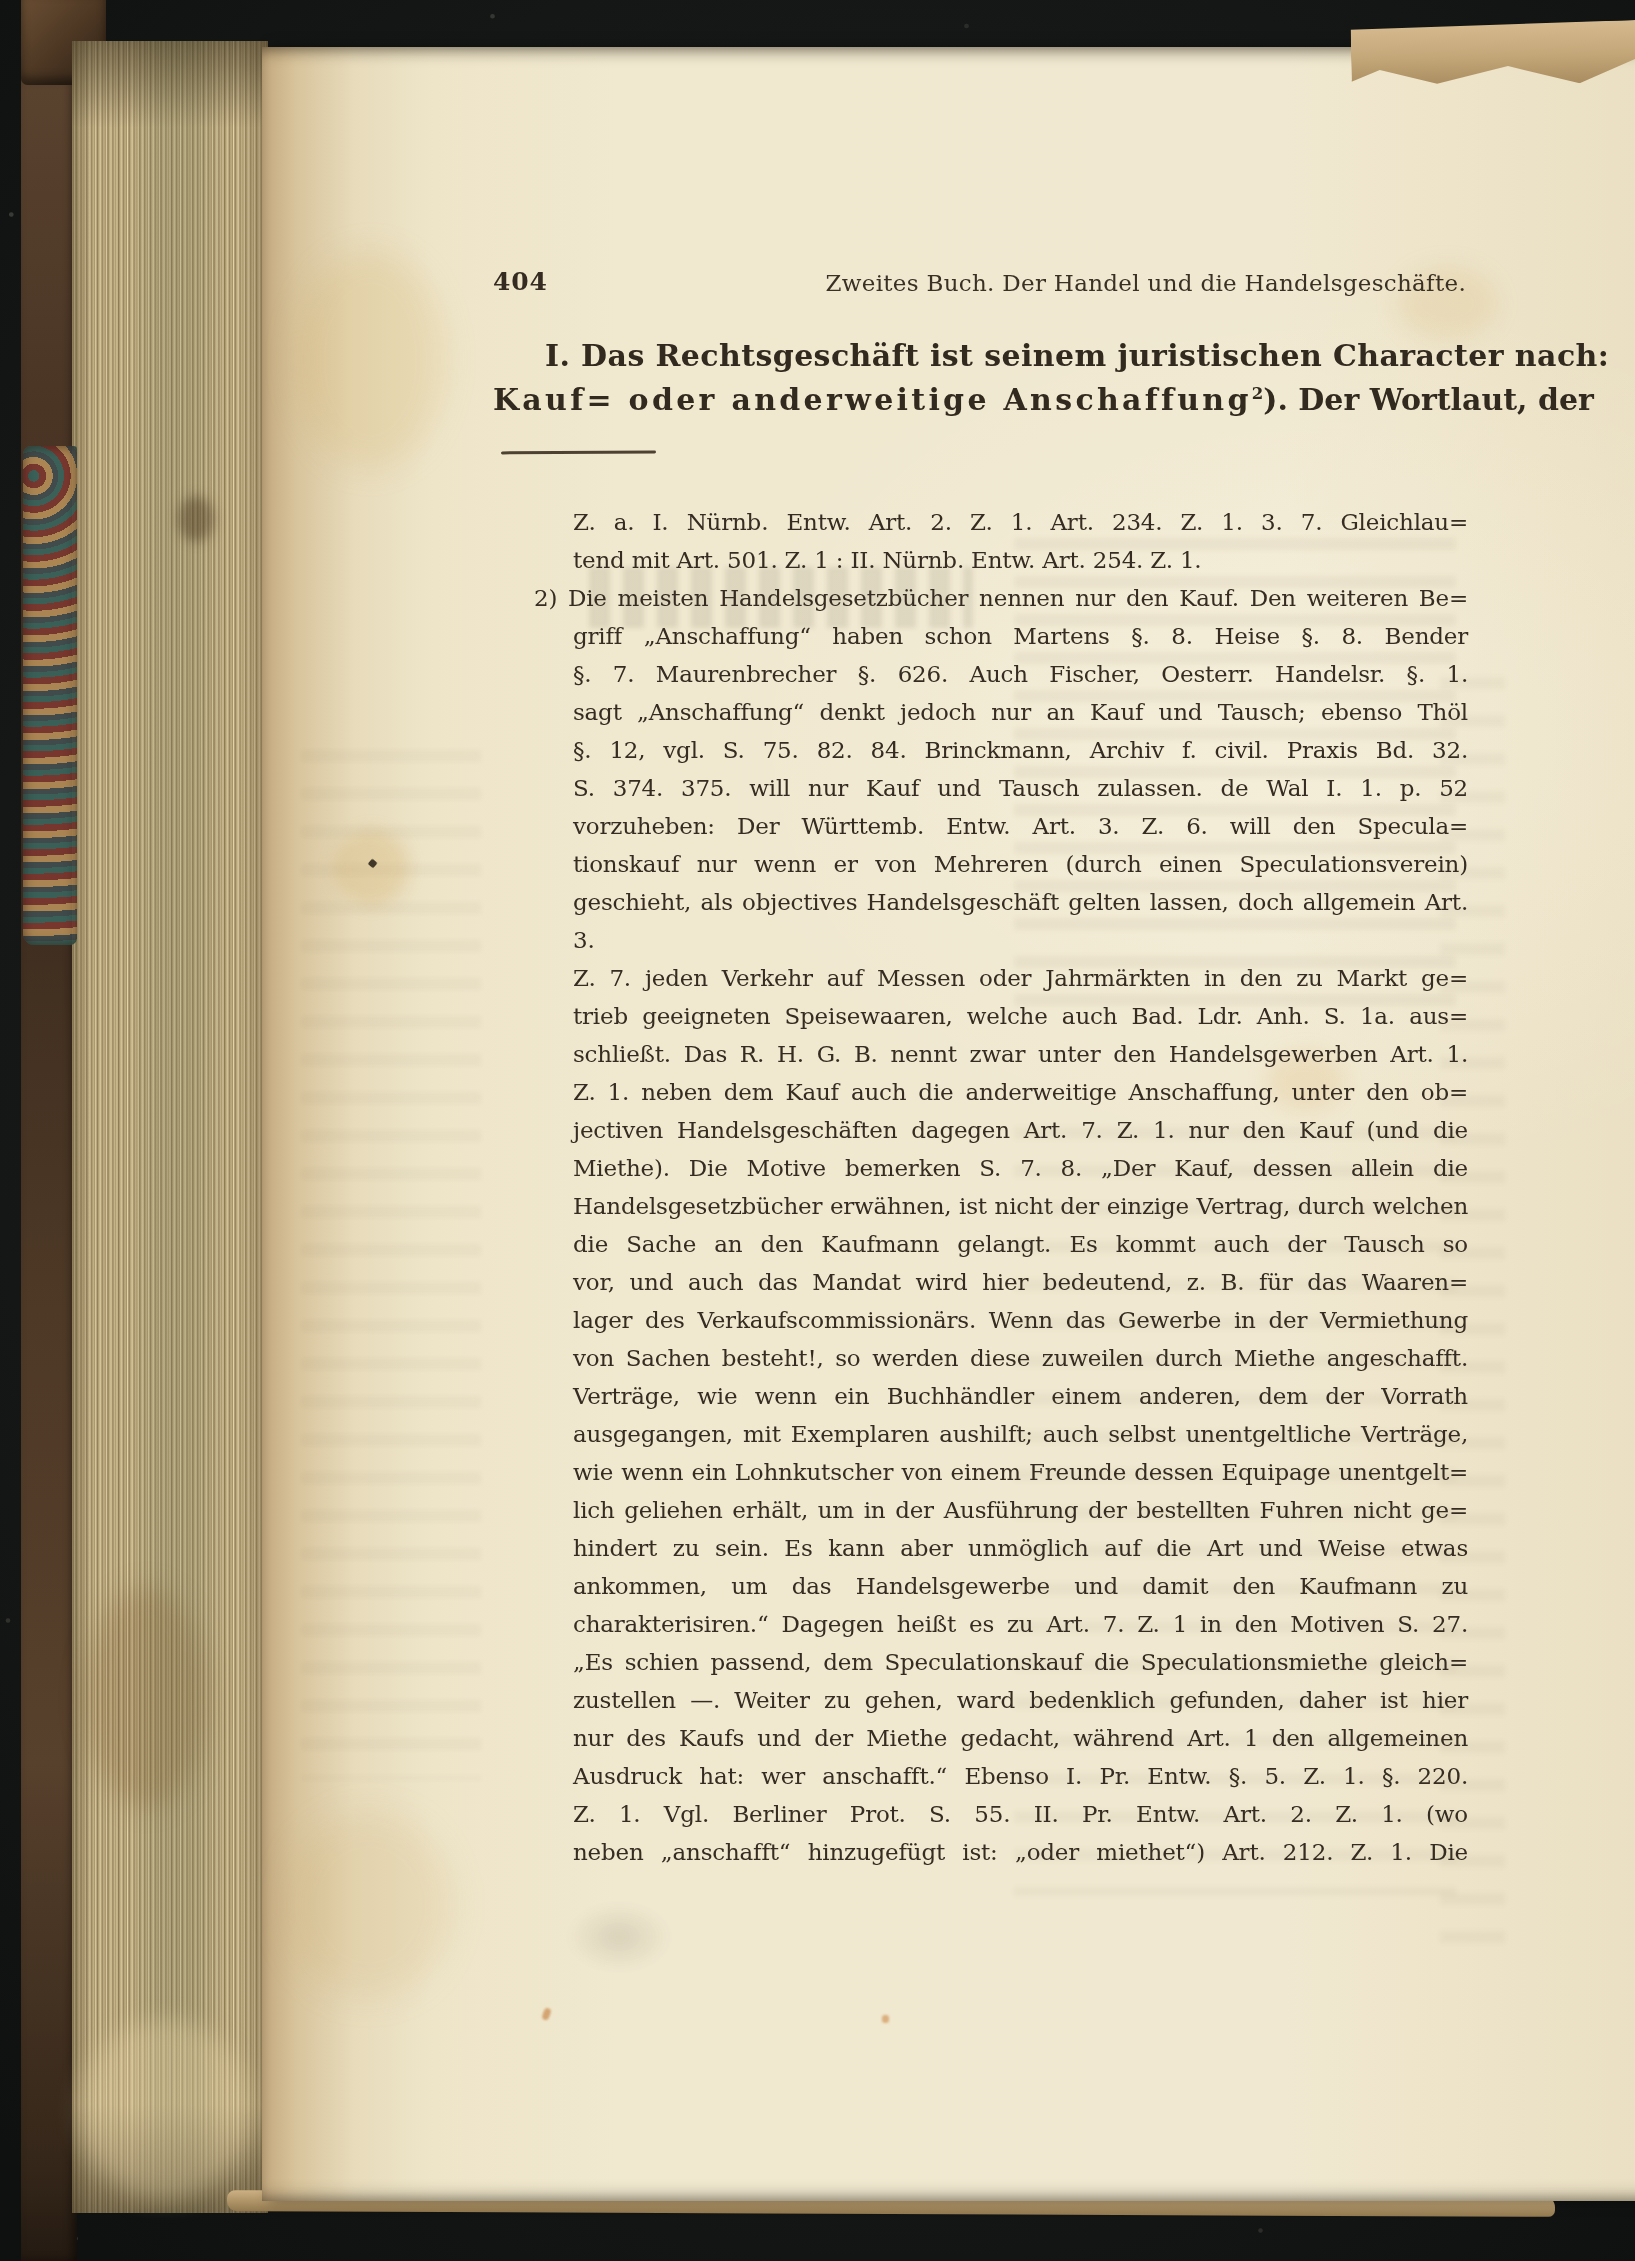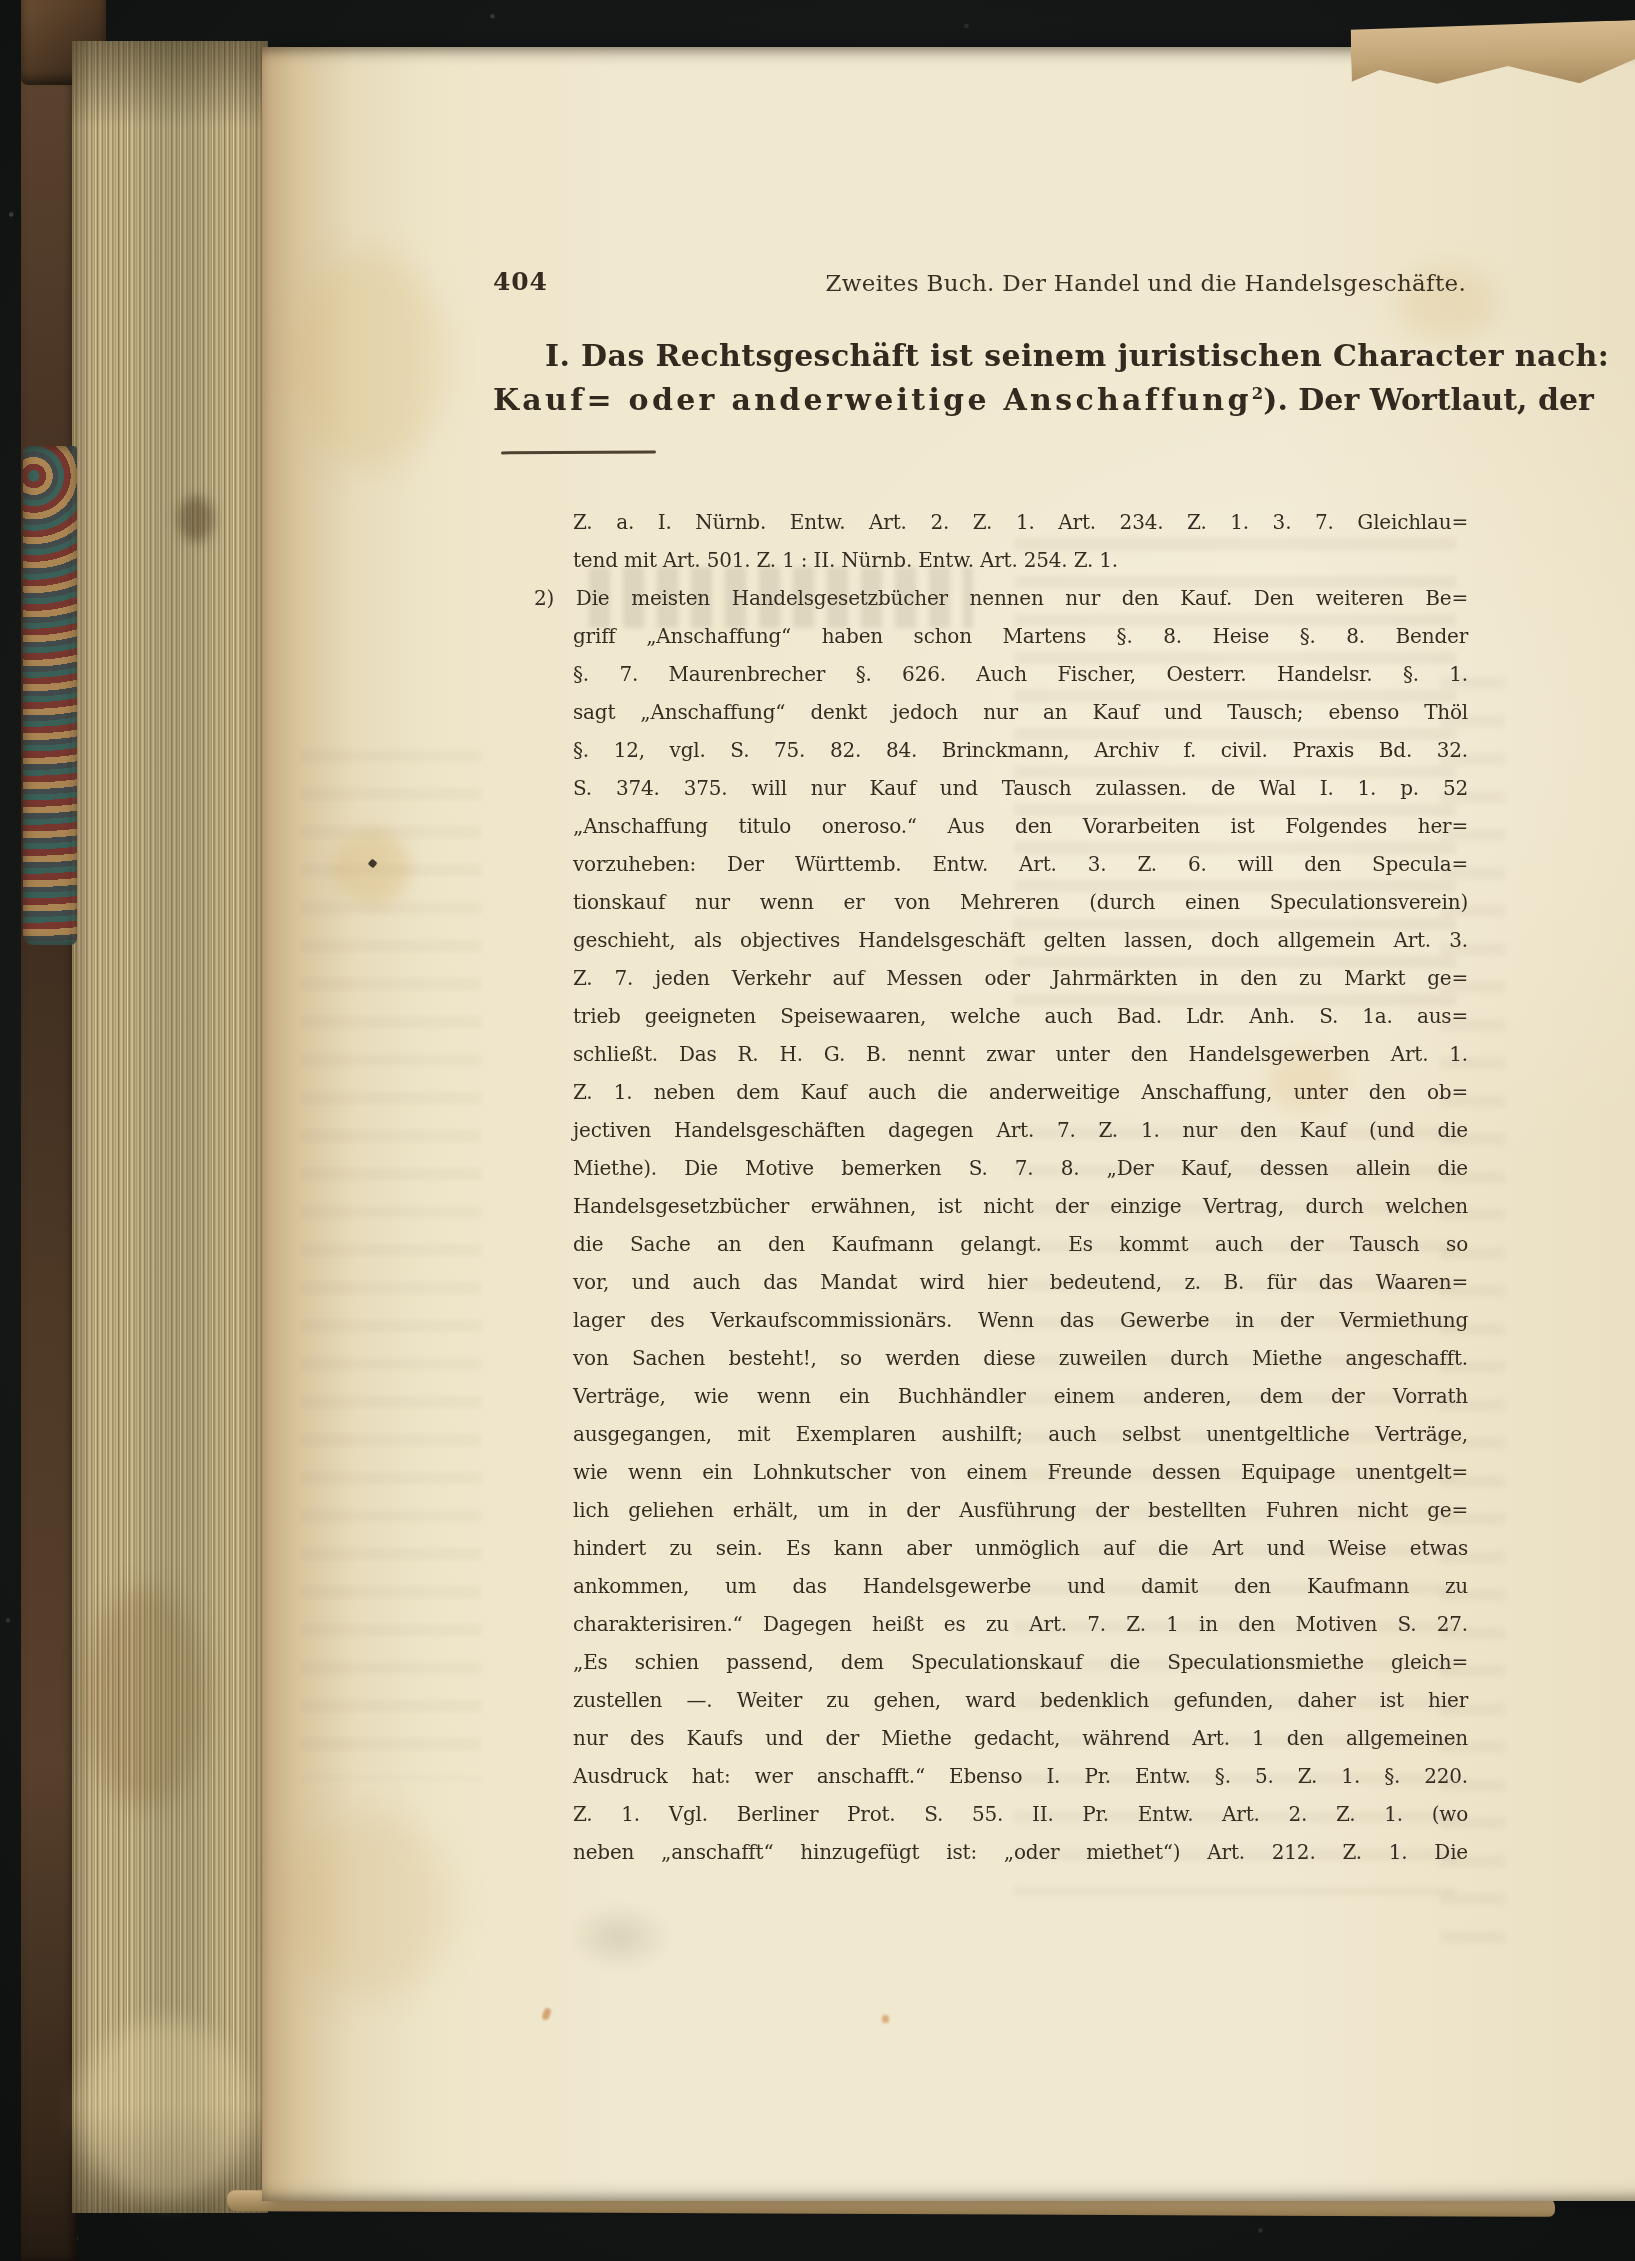--- a/index.html
+++ b/index.html
@@ -79,21 +79,21 @@
   
   .head{position:absolute;left:231px;top:222px;width:973px;height:33px;line-height:29px;font-size:23px;}
   .pagenum{position:absolute;left:0;top:-1.6px;font-size:25px;font-weight:600;letter-spacing:0.8px;}
   .running{display:block;text-align:right;padding-left:38px;letter-spacing:0.3px;color:#3a3024;}
   .main{position:absolute;left:231px;top:290px;width:973px;font-size:30px;font-weight:600;color:#332a1f;}
   .m-line{line-height:38px;text-align:justify;text-align-last:justify;white-space:nowrap;overflow:visible;}
   .m1{text-indent:52px;letter-spacing:0.4px;}
   .m2 .emph{letter-spacing:3.3px;}
   .m2 sup{font-size:.55em;vertical-align:super;letter-spacing:0;}
   .fn-rule{position:absolute;left:239px;top:404px;width:155px;height:2.9px;background:#4d4132;border-radius:1.6px;transform:rotate(-.3deg);}
-  .footnotes{position:absolute;left:311px;top:456px;width:895px;font-size:20px;line-height:38px;
+  .footnotes{position:absolute;left:311px;top:456px;width:895px;font-size:23px;line-height:38px;
     color:#362c21;text-align:justify;letter-spacing:-0.2px;}
   .fn-line{text-align-last:justify;}
   .fn-line.fn-short{text-align-last:left;}
   .fn-line.fn-hang{text-indent:-39px;}
 </style>
 </head>
 <body>
 
 <div class="canvas">
   <div class="speckles"></div>
@@ -141,21 +141,20 @@
 
     <div class="footnotes" id="fnBlock">
         <div class="fn-line">Z. a. I. Nürnb. Entw. Art. 2. Z. 1. Art. 234. Z. 1. 3. 7. Gleichlau=</div>
         <div class="fn-line fn-short">tend mit Art. 501. Z. 1 : II. Nürnb. Entw. Art. 254. Z. 1.</div>
         <div class="fn-line fn-hang">2) Die meisten Handelsgesetzbücher nennen nur den Kauf.  Den weiteren Be=</div>
         <div class="fn-line">griff „Anschaffung“ haben schon Martens §. 8.  Heise §. 8.  Bender</div>
         <div class="fn-line">§. 7.  Maurenbrecher §. 626.  Auch Fischer, Oesterr. Handelsr. §. 1.</div>
         <div class="fn-line">sagt „Anschaffung“ denkt jedoch nur an Kauf und Tausch;  ebenso Thöl</div>
         <div class="fn-line">§. 12, vgl. S. 75. 82. 84.  Brinckmann, Archiv f. civil. Praxis Bd. 32.</div>
         <div class="fn-line">S. 374. 375. will nur Kauf und Tausch zulassen.  de Wal I. 1. p. 52</div>
-        <div class="fn-line">„Anschaffung titulo oneroso.“  Aus den Vorarbeiten ist Folgendes her=</div>
         <div class="fn-line">vorzuheben: Der Württemb. Entw. Art. 3. Z. 6.  will den Specula=</div>
         <div class="fn-line">tionskauf nur wenn er von Mehreren (durch einen Speculationsverein)</div>
         <div class="fn-line">geschieht, als objectives Handelsgeschäft gelten lassen, doch allgemein Art. 3.</div>
         <div class="fn-line">Z. 7. jeden Verkehr auf Messen oder Jahrmärkten in den zu Markt ge=</div>
         <div class="fn-line">trieb geeigneten Speisewaaren, welche auch Bad. Ldr. Anh. S. 1a. aus=</div>
         <div class="fn-line">schließt. Das R. H. G. B. nennt zwar unter den Handelsgewerben Art. 1.</div>
         <div class="fn-line">Z. 1. neben dem Kauf auch die anderweitige Anschaffung,  unter den ob=</div>
         <div class="fn-line">jectiven Handelsgeschäften dagegen Art. 7. Z. 1. nur den Kauf (und die</div>
         <div class="fn-line">Miethe).  Die Motive bemerken S. 7. 8. „Der Kauf, dessen allein die</div>
         <div class="fn-line">Handelsgesetzbücher erwähnen, ist nicht der einzige Vertrag,  durch welchen</div>

